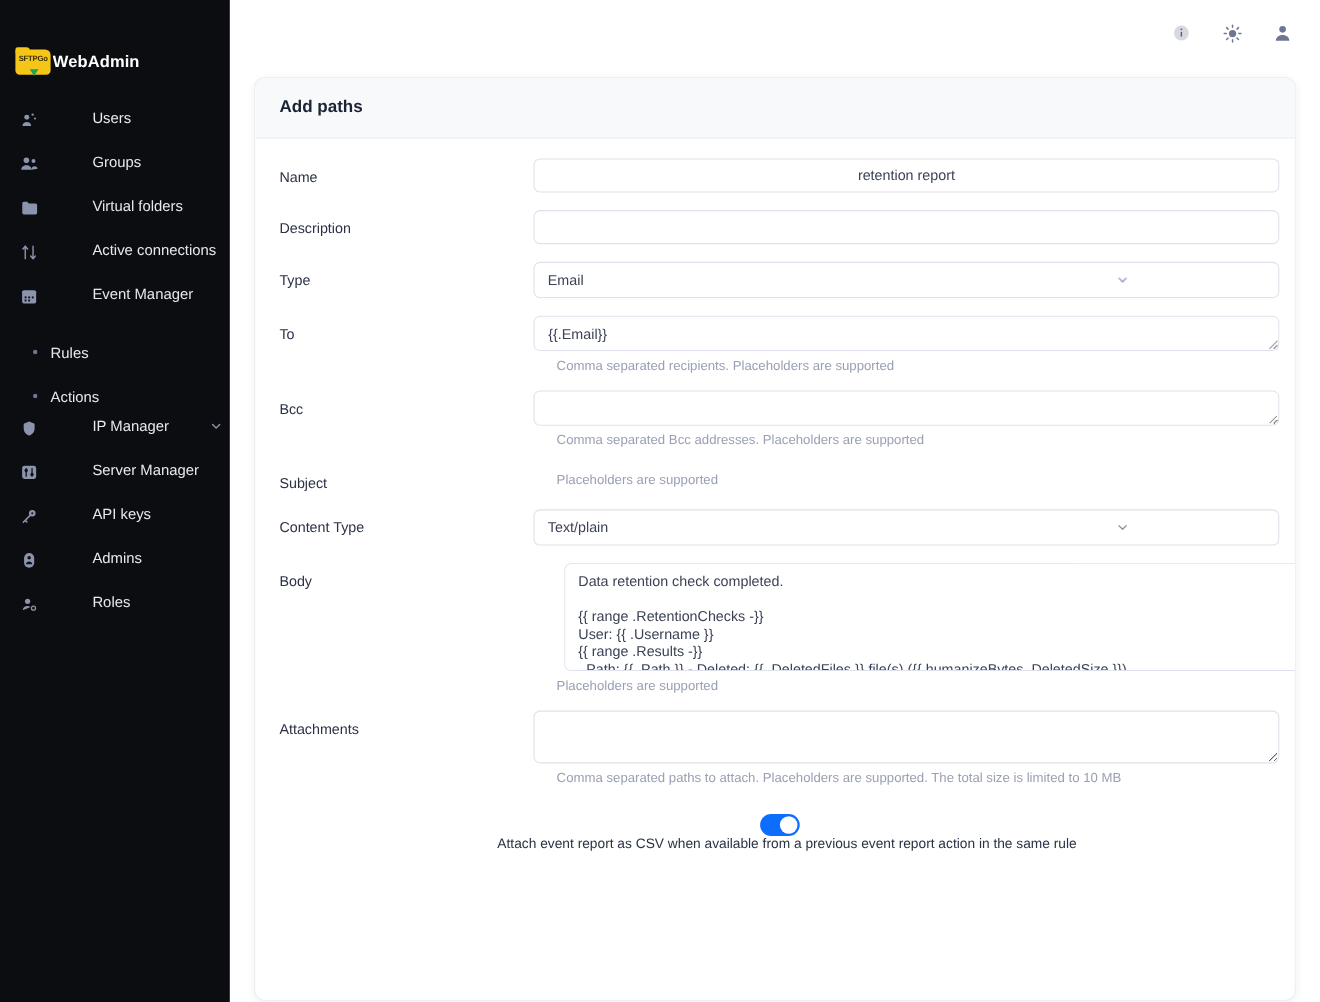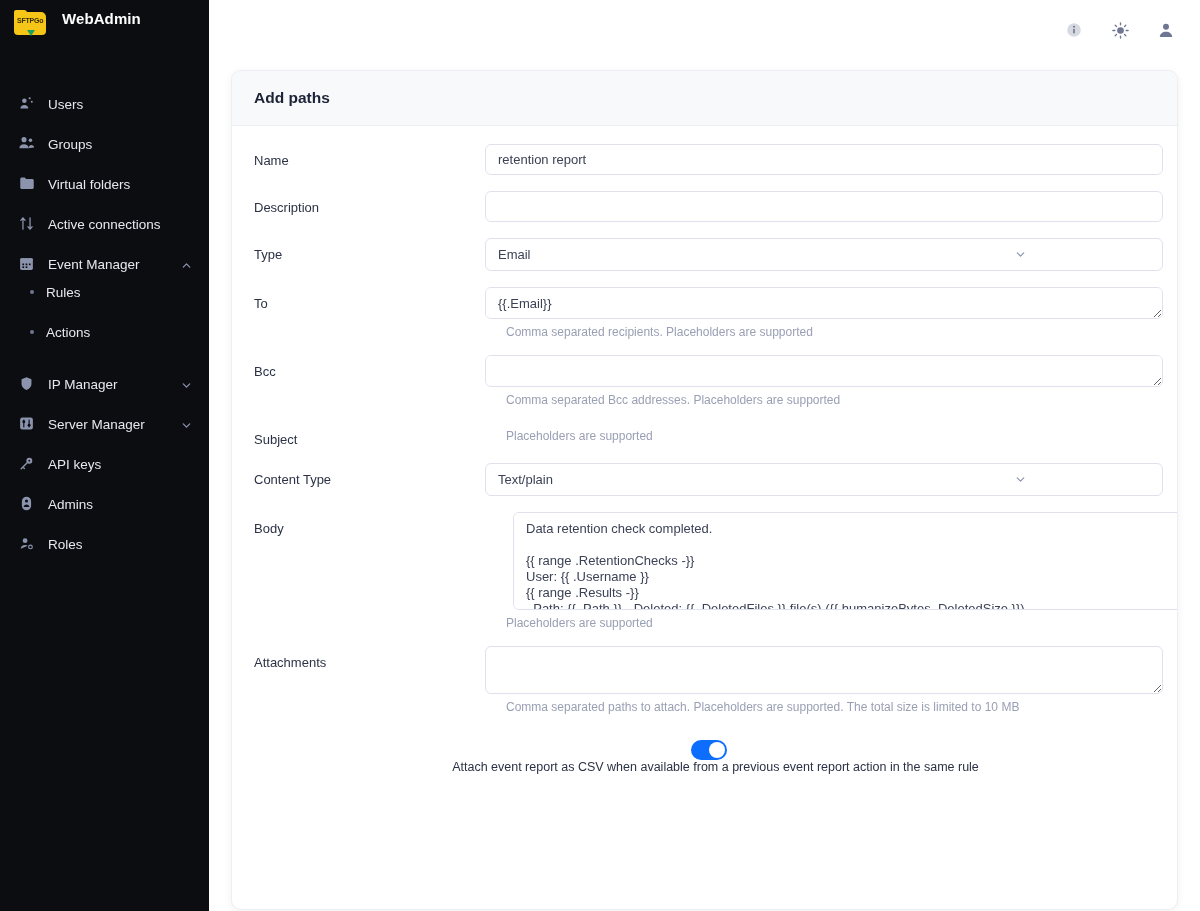--- a/index.html
+++ b/index.html
@@ -16,23 +16,24 @@
   
   .sidebar {
     width: 209px; min-width: 209px; height: 911px;
     background: #0b0d10;
     color: #cfd3e0;
     padding: 0;
     position: relative;
     overflow: hidden;
   }
   .brand {
-    display: flex; gap: 14px;
+    display: flex; align-items: center; 
     padding: 10px 0 0 14px;
     height: 46px;
+    margin-top: 28px;
   }
   .logo {
     width: 34px; height: 26px;
     position: relative;
     flex: 0 0 auto;
   }
   .logo .folder-back {
     position: absolute; left: 0; top: 2px;
     width: 32px; height: 23px;
     background: #f5c518;
@@ -57,27 +58,28 @@
     border-right: 4px solid transparent;
     border-top: 6px solid #1ea35a;
   }
   .brand-title {
     font-size: 15px; font-weight: bold; color: #ffffff;
     letter-spacing: 0.1px;
   }
 
   .nav { margin-top: 26px; }
   .nav-item {
-    display: flex; align-items: flex-end;
+    display: flex; align-items: flex-start;
     height: 40px;
     padding-left: 18px; padding-right: 16px;
     color: #e6e8ef;
     font-size: 13.5px;
     cursor: pointer;
     position: relative;
+    gap: 36px;
   }
   .nav-icon {
     width: 22px; min-width: 22px; height: 18px;
     display: flex; align-items: center; justify-content: flex-start;
     margin-right: 8px;
     color: #8c93ad;
   }
   .nav-icon svg { display: block; }
   .nav-label { flex: 1; white-space: nowrap; }
   .chev {
@@ -160,20 +162,21 @@
     width: 678px;
     height: 31px;
     border: 1px solid #dfe2ec;
     border-radius: 6px;
     padding: 0 12px;
     font-size: 13px;
     color: #3c4256;
     font-family: "Liberation Sans", sans-serif;
     background: #fff;
     outline: none;
+    text-align: center;
   }
   .inp::placeholder { color: #a8aec2; }
   .ta {
     width: 678px;
     border: 1px solid #dfe2ec;
     border-radius: 6px;
     padding: 8px 12px;
     font-size: 13px;
     color: #3c4256;
     font-family: "Liberation Sans", sans-serif;

